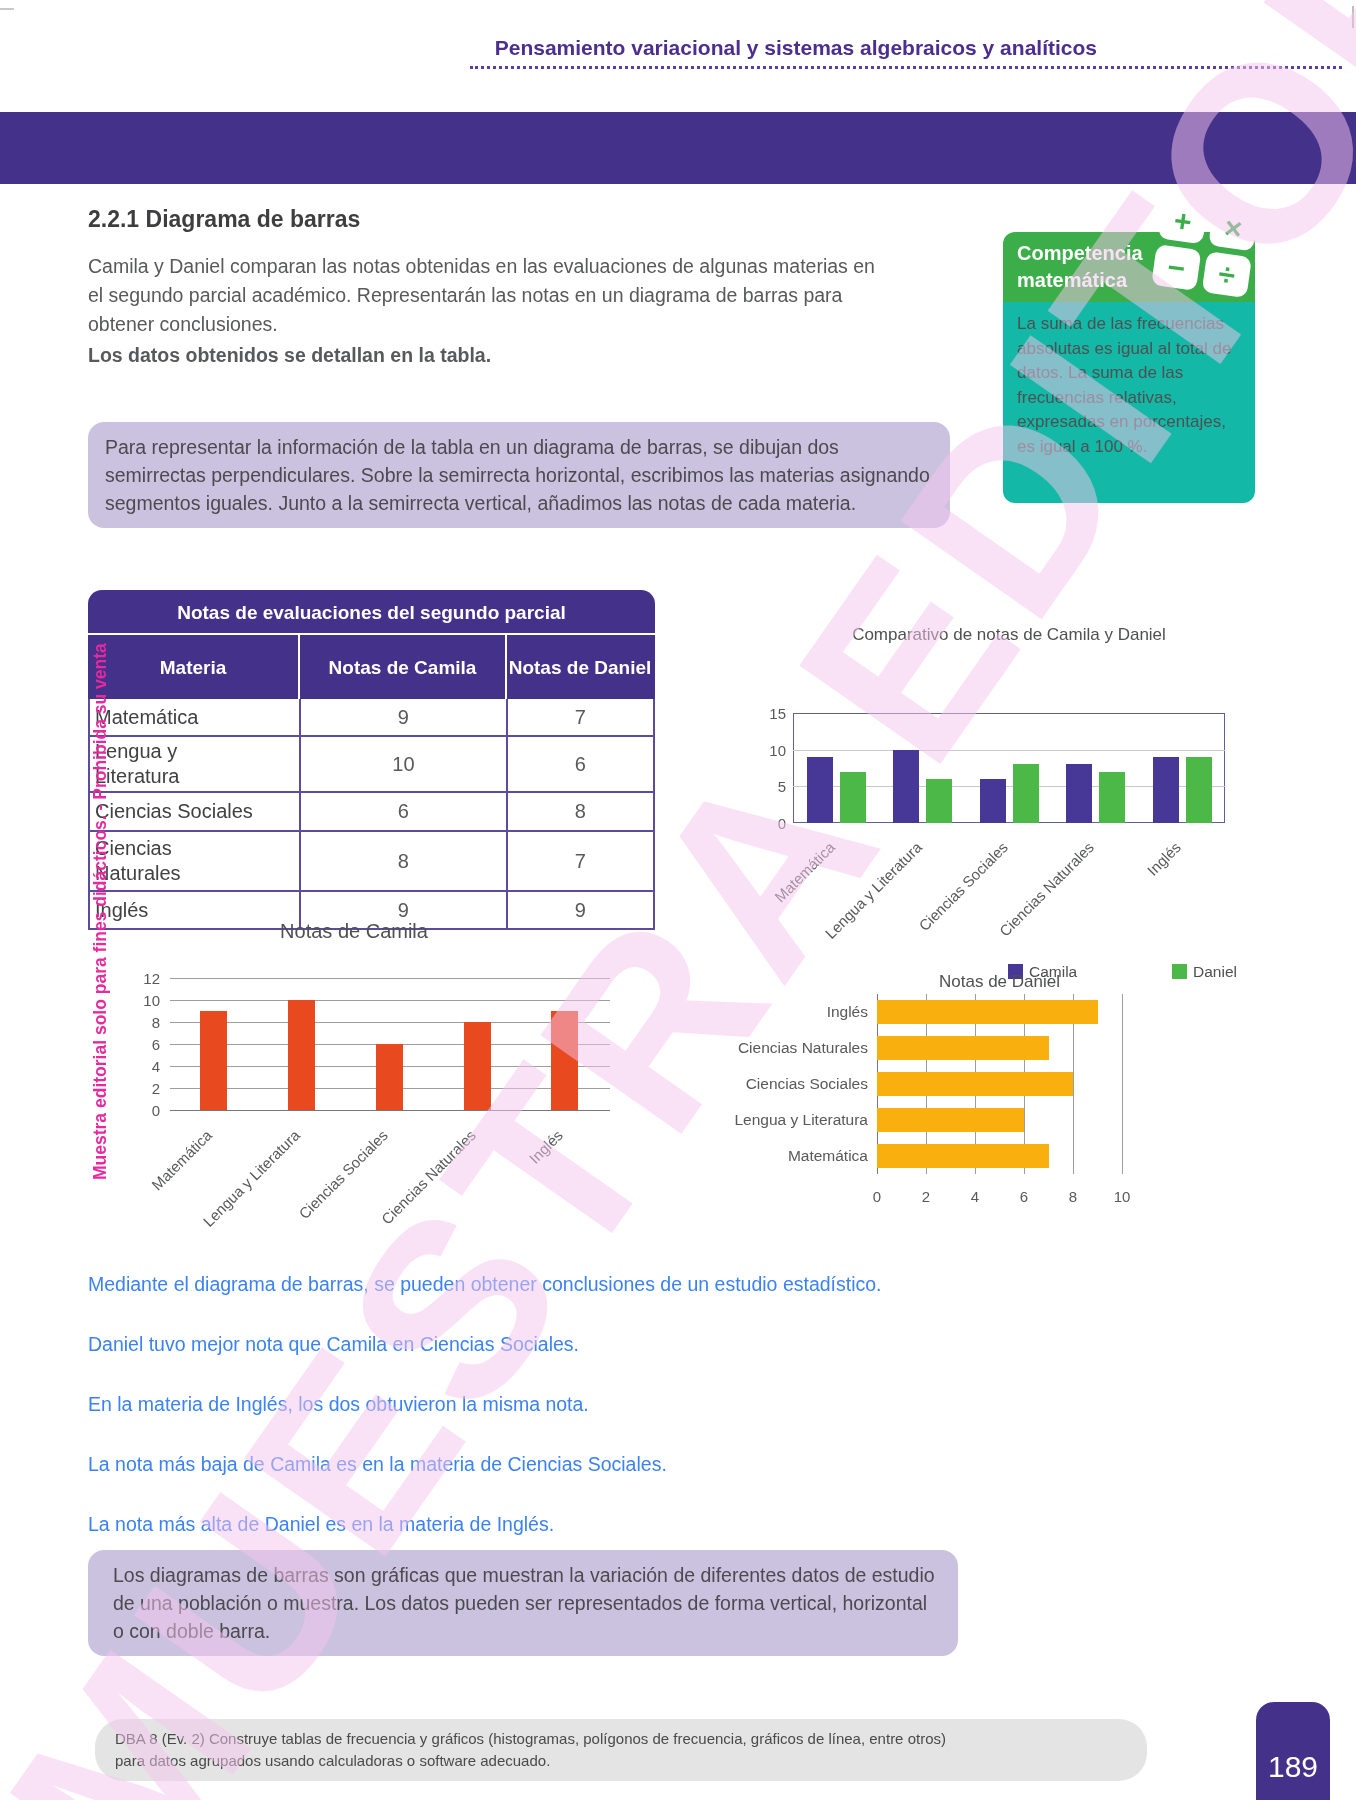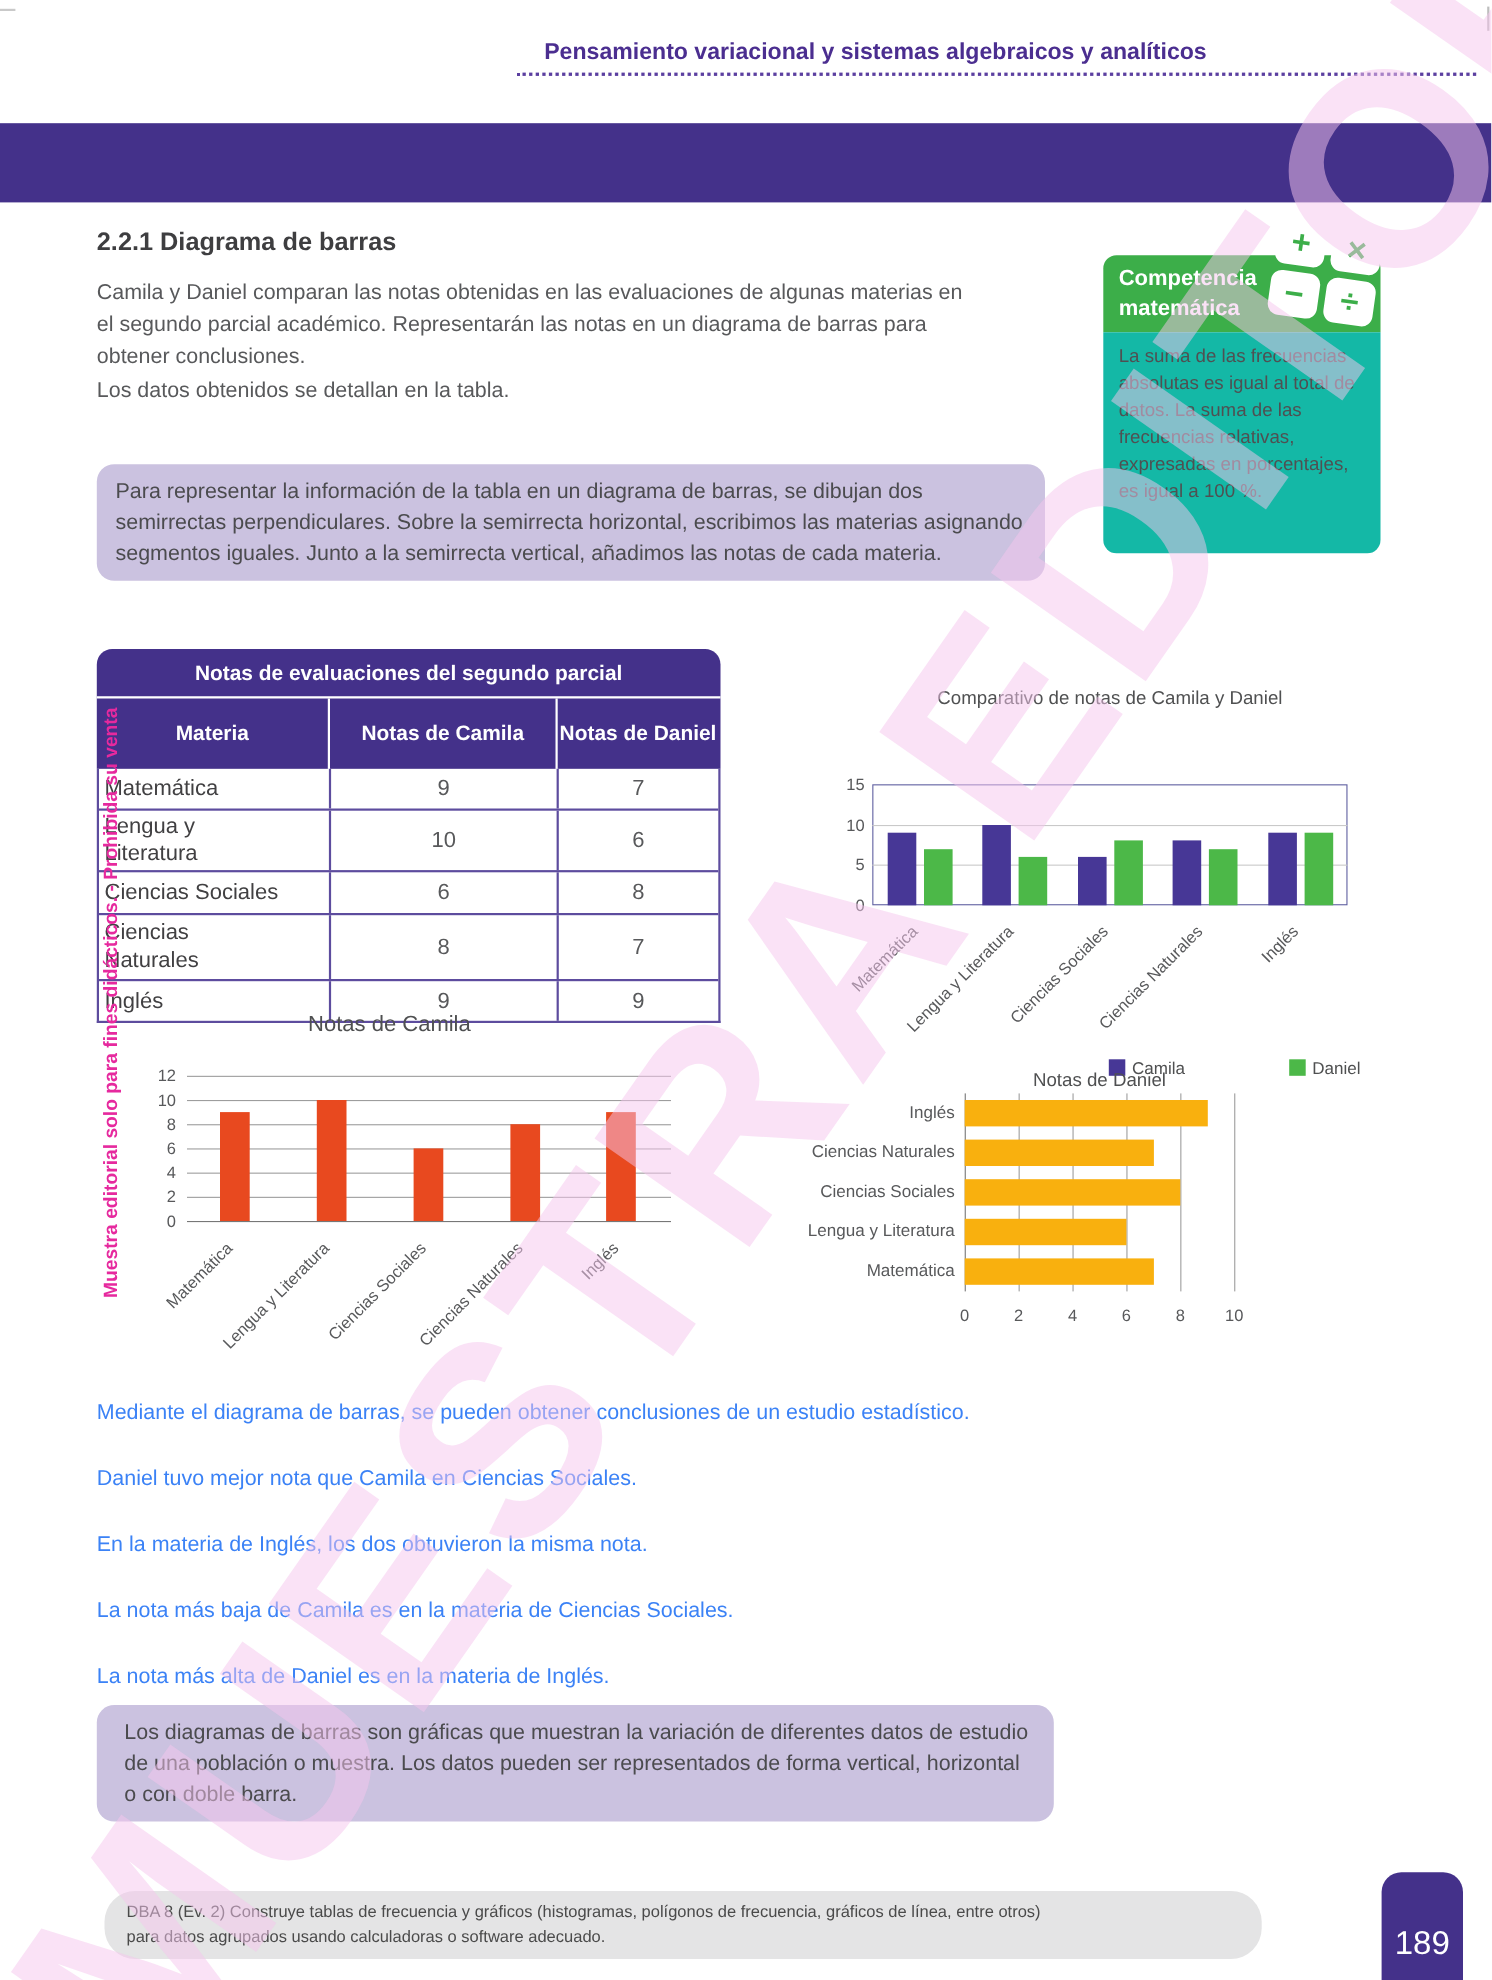--- a/index.html
+++ b/index.html
@@ -8,21 +8,21 @@
   
   .hdr-title{position:absolute;top:36px;left:0;width:1097px;text-align:right;
              font-size:21px;font-weight:bold;color:#4B2E90;}
   .hdr-rule{position:absolute;top:66px;left:470px;width:872px;border-bottom:3px dotted #5B3FA0;}
   .banner{position:absolute;top:112px;left:0;width:1356px;height:72px;background:#44318A;}
   .cropmark-h{position:absolute;top:8px;left:0;width:14px;height:2px;background:#c9c9c9;}
   .cropmark-v{position:absolute;top:6px;left:1352px;width:2px;height:22px;background:#bdbdbd;}
   
   .sec-title{position:absolute;top:206px;left:88px;font-size:23px;font-weight:600;color:#3E3E40;}
   .p1{position:absolute;top:252px;left:88px;width:790px;font-size:19.5px;line-height:29px;}
-  .p2{position:absolute;top:344px;left:88px;width:790px;font-size:19.5px;}
+  .p2{position:absolute;top:344px;left:88px;width:790px;font-size:19.5px;font-weight:bold;}
   .note-box{position:absolute;left:88px;background:#CBC2E0;border-radius:16px;color:#4B4B4E;
             font-size:19.5px;line-height:28px;padding:11px 17px;}
   .note-method{top:422px;width:828px;}
   .note-def{top:1550px;width:828px;padding-left:25px;}
   
   .comp-hdr{position:absolute;left:1003px;top:232px;width:252px;height:70px;background:#3CAE49;
             border-radius:12px 12px 0 0;}
   .comp-hdr .t{position:absolute;left:14px;top:8px;width:170px;font-size:20px;line-height:27px;
                font-weight:bold;color:#ffffff;}
   .comp-body{position:absolute;left:1003px;top:302px;width:252px;height:201px;background:#14b8a6;

